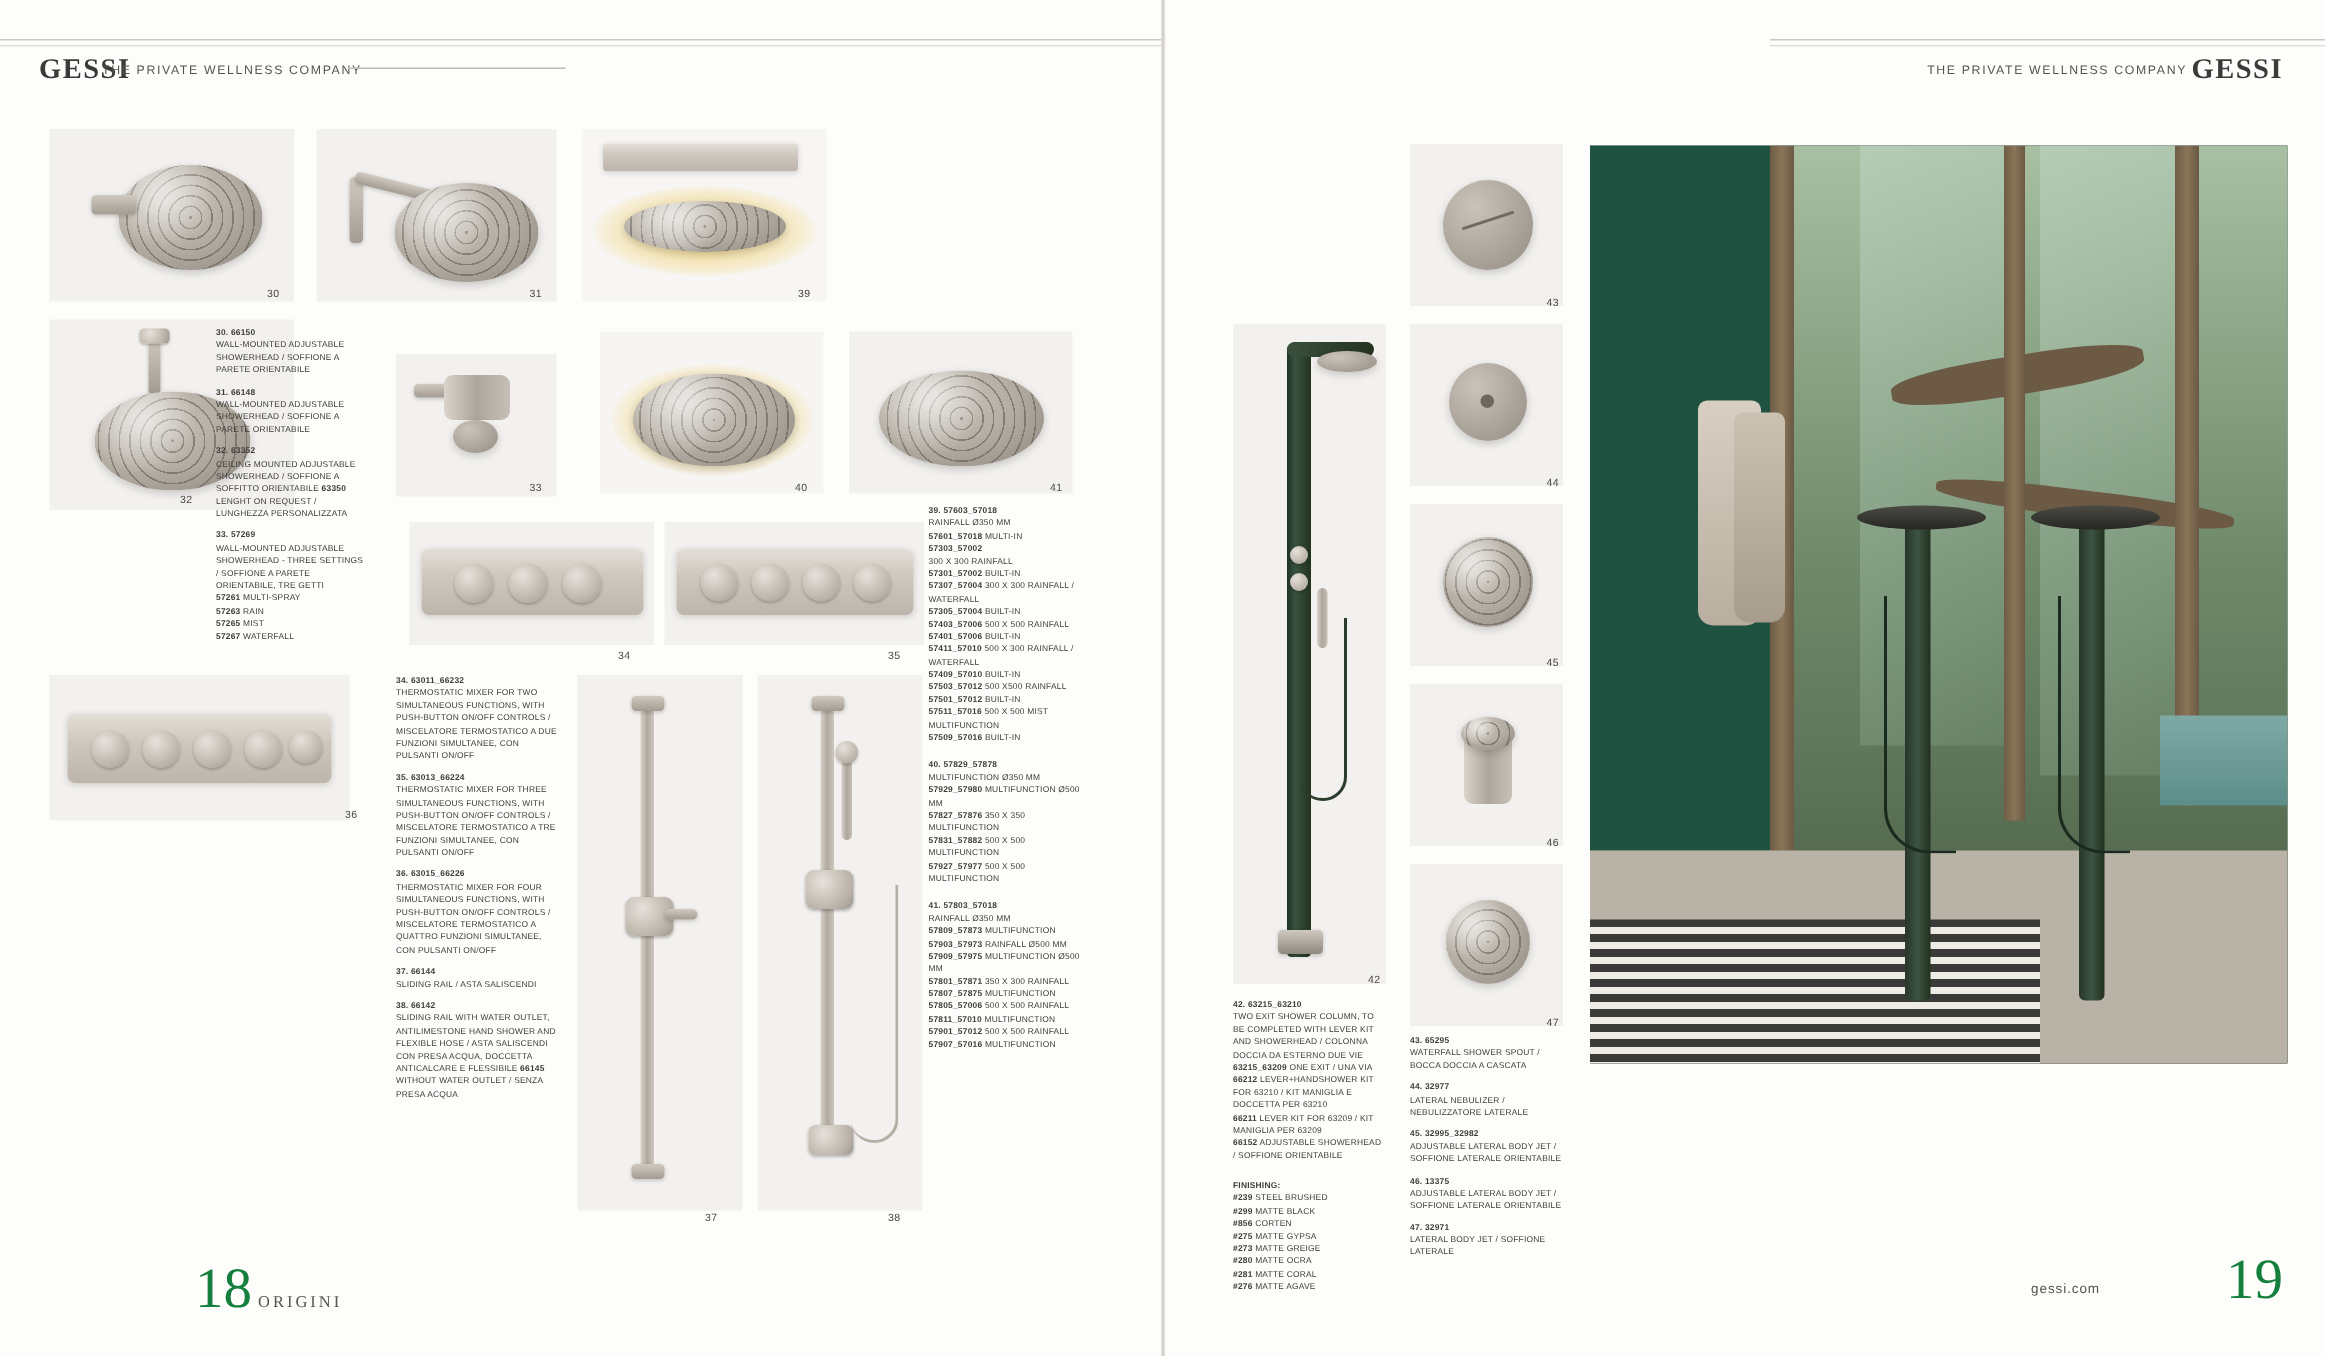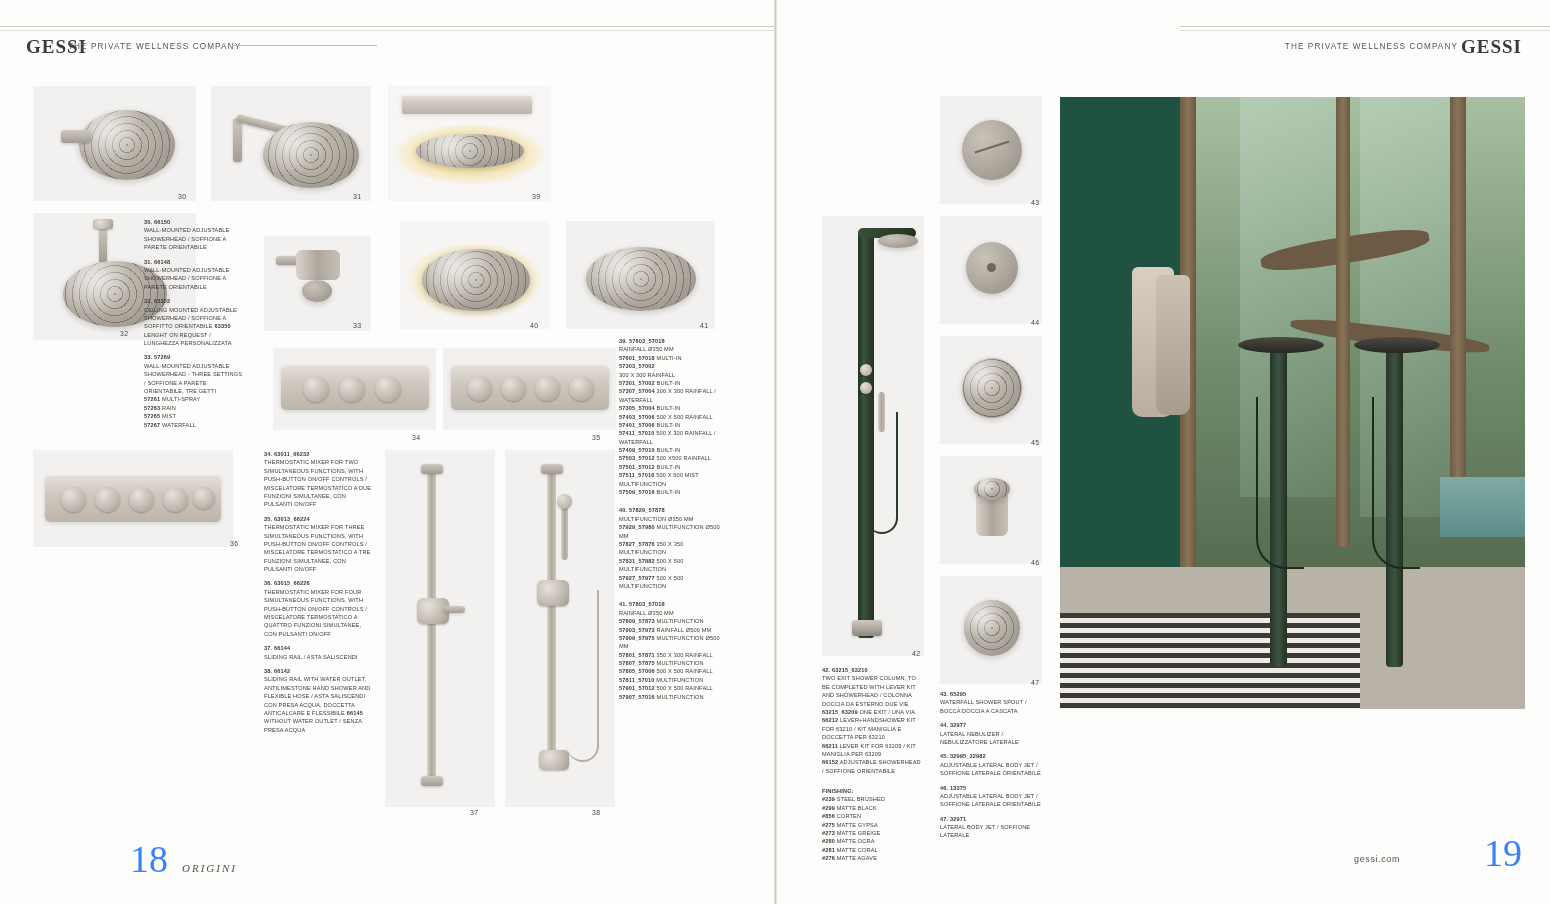--- a/index.html
+++ b/index.html
@@ -52,21 +52,21 @@
   .glow{position:absolute;border-radius:50%;
      background:radial-gradient(ellipse at 50% 50%, rgba(243,205,91,.85) 0%, rgba(243,205,91,.25) 60%, rgba(243,205,91,0) 75%);}
 
   
   .txt{position:absolute;font-size:5.6px;line-height:1.5;color:#3d3b38;letter-spacing:.15px;}
   .txt b{font-weight:bold;}
   .txt p{margin:0 0 6px 0;}
 
   
   .folio{position:absolute;bottom:28px;font-family:"Liberation Serif",serif;}
-  .folio-num{font-size:38px;color:#3b82f6;line-height:1;}
+  .folio-num{font-size:38px;color:#15803d;line-height:1;}
   .folio-lbl{font-size:11px;color:#57544f;letter-spacing:2px;}
   .site{position:absolute;bottom:40px;font-size:9px;color:#57544f;letter-spacing:.6px;}
 
   
   .photo{position:absolute;overflow:hidden;background:#2c3a30;}
   .ph-sky{position:absolute;inset:0;background:linear-gradient(to bottom,#a8bfa2,#6f8a6b 45%,#45573f);}
   .ph-green{position:absolute;background:#2f4534;}
   .ph-glass{position:absolute;background:linear-gradient(135deg,rgba(190,215,195,.55),rgba(120,150,125,.35));}
   .ph-wood{position:absolute;background:linear-gradient(to right,#6e5c46,#8a7558,#6a5944);}
   .ph-floor{position:absolute;background:#b9b3a7;}
@@ -253,21 +253,21 @@
       <b>57801_57871</b> <span>350 X 300 RAINFALL</span><br>
       <b>57807_57875</b> <span>MULTIFUNCTION</span><br>
       <b>57805_57006</b> <span>500 X 500 RAINFALL</span><br>
       <b>57811_57010</b> <span>MULTIFUNCTION</span><br>
       <b>57901_57012</b> <span>500 X 500 RAINFALL</span><br>
       <b>57907_57016</b> <span>MULTIFUNCTION</span></p>
     </div>
 
     <div class="folio" style="left:130px;bottom:26px;">
       <span class="folio-num">18</span>
-      <span class="folio-lbl" style="margin-left:10px;font-style:italic;">ORIGINI</span>
+      <span class="folio-lbl" style="margin-left:0;">ORIGINI</span>
     </div>
   </div>
 
   <div class="page page-right">
 
     <div class="hdr">
       <div class="hdr-rule" style="right:0;top:26px;width:370px;background:#ccc9c4;"></div>
       <div class="hdr-rule" style="right:0;top:30px;width:370px;background:#e0ddd9;"></div>
       <div class="brand brand-tag" style="right:92px;top:42px;">THE PRIVATE WELLNESS COMPANY</div>
       <div class="brand brand-logo" style="right:28px;top:36px;">GESSI</div>

